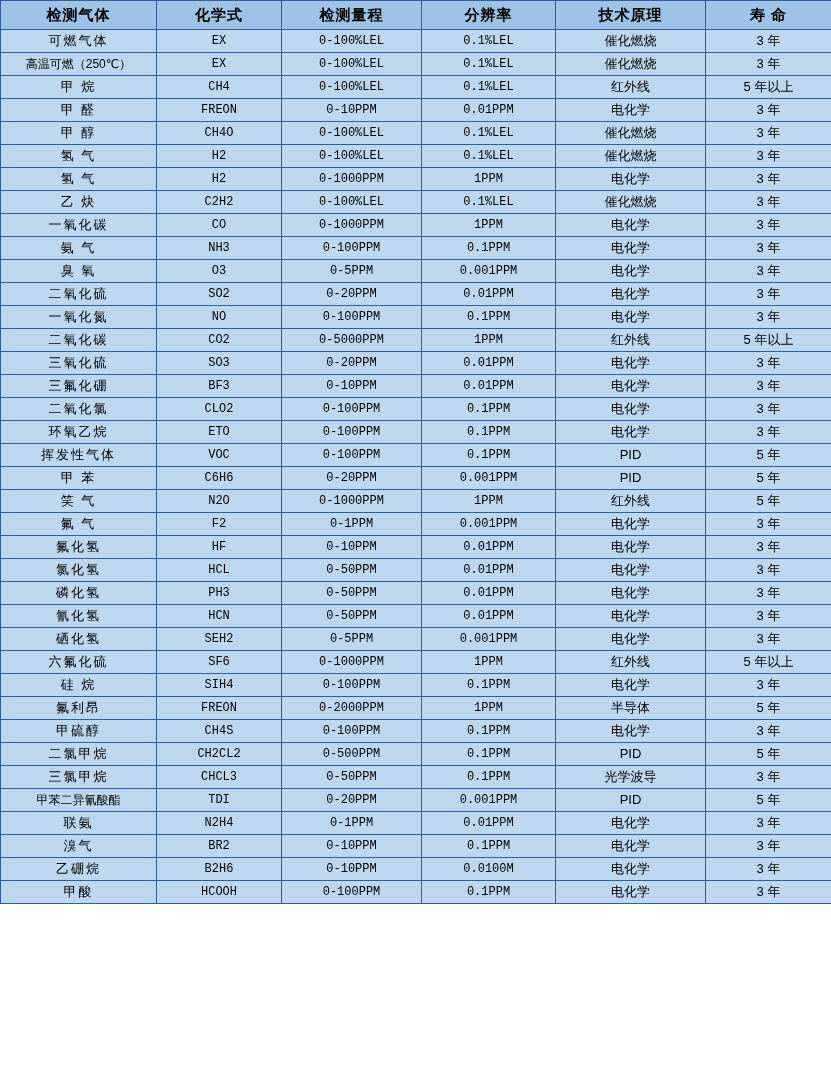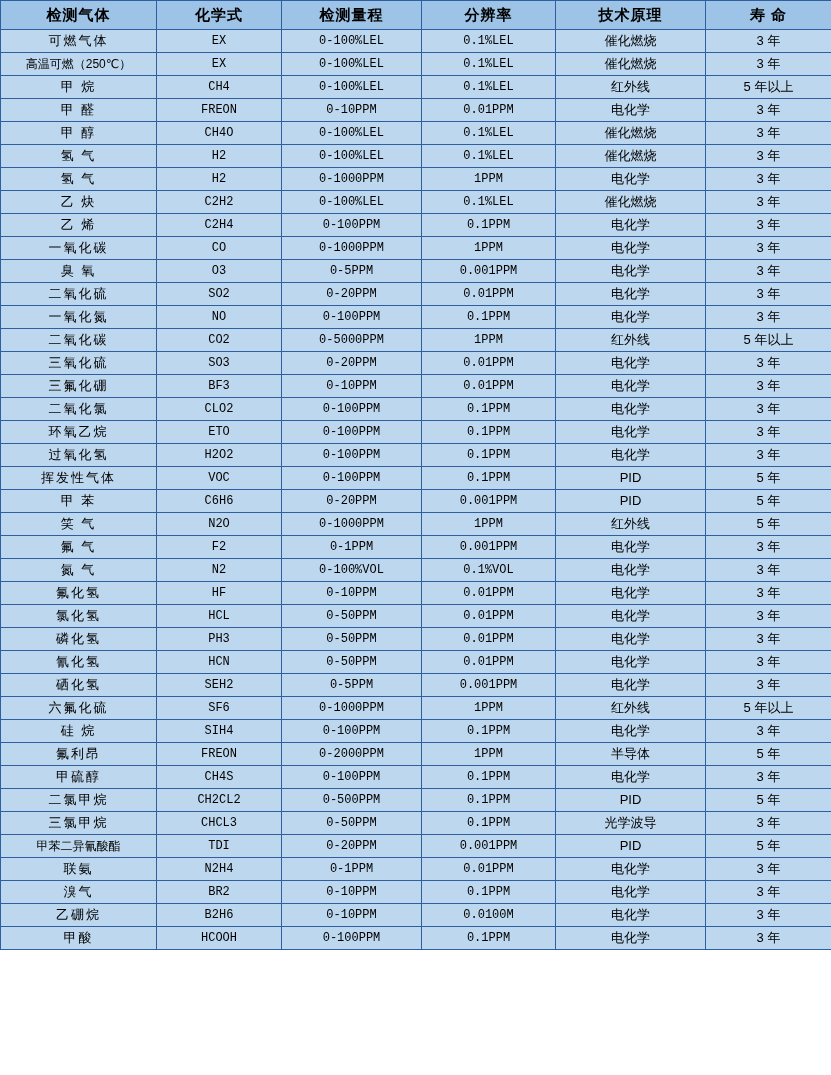--- a/index.html
+++ b/index.html
@@ -142,36 +142,36 @@
       </tr>
       <tr>
         <td class="name">乙 炔</td>
         <td class="code">C2H2</td>
         <td class="range">0-100%LEL</td>
         <td class="res">0.1%LEL</td>
         <td class="tech">催化燃烧</td>
         <td class="life">3 年</td>
       </tr>
       <tr>
-        <td class="name">乙 烯</td>
-        <td class="code">C2H4</td>
-        <td class="range">0-100PPM</td>
-        <td class="res">0.1PPM</td>
-        <td class="tech">电化学</td>
-        <td class="life">3 年</td>
-      </tr>
-      <tr>
         <td class="name">一氧化碳</td>
         <td class="code">CO</td>
         <td class="range">0-1000PPM</td>
         <td class="res">1PPM</td>
         <td class="tech">电化学</td>
         <td class="life">3 年</td>
       </tr>
       <tr>
+        <td class="name">氨 气</td>
+        <td class="code">NH3</td>
+        <td class="range">0-100PPM</td>
+        <td class="res">0.1PPM</td>
+        <td class="tech">电化学</td>
+        <td class="life">3 年</td>
+      </tr>
+      <tr>
         <td class="name">臭 氧</td>
         <td class="code">O3</td>
         <td class="range">0-5PPM</td>
         <td class="res">0.001PPM</td>
         <td class="tech">电化学</td>
         <td class="life">3 年</td>
       </tr>
       <tr>
         <td class="name">二氧化硫</td>
         <td class="code">SO2</td>
@@ -222,28 +222,20 @@
       </tr>
       <tr>
         <td class="name">环氧乙烷</td>
         <td class="code">ETO</td>
         <td class="range">0-100PPM</td>
         <td class="res">0.1PPM</td>
         <td class="tech">电化学</td>
         <td class="life">3 年</td>
       </tr>
       <tr>
-        <td class="name">过氧化氢</td>
-        <td class="code">H2O2</td>
-        <td class="range">0-100PPM</td>
-        <td class="res">0.1PPM</td>
-        <td class="tech">电化学</td>
-        <td class="life">3 年</td>
-      </tr>
-      <tr>
         <td class="name">挥发性气体</td>
         <td class="code">VOC</td>
         <td class="range">0-100PPM</td>
         <td class="res">0.1PPM</td>
         <td class="tech">PID</td>
         <td class="life">5 年</td>
       </tr>
       <tr>
         <td class="name">甲 苯</td>
         <td class="code">C6H6</td>
@@ -258,28 +250,20 @@
         <td class="range">0-1000PPM</td>
         <td class="res">1PPM</td>
         <td class="tech">红外线</td>
         <td class="life">5 年</td>
       </tr>
       <tr>
         <td class="name">氟 气</td>
         <td class="code">F2</td>
         <td class="range">0-1PPM</td>
         <td class="res">0.001PPM</td>
-        <td class="tech">电化学</td>
-        <td class="life">3 年</td>
-      </tr>
-      <tr>
-        <td class="name">氮 气</td>
-        <td class="code">N2</td>
-        <td class="range">0-100%VOL</td>
-        <td class="res">0.1%VOL</td>
         <td class="tech">电化学</td>
         <td class="life">3 年</td>
       </tr>
       <tr>
         <td class="name">氟化氢</td>
         <td class="code">HF</td>
         <td class="range">0-10PPM</td>
         <td class="res">0.01PPM</td>
         <td class="tech">电化学</td>
         <td class="life">3 年</td>

